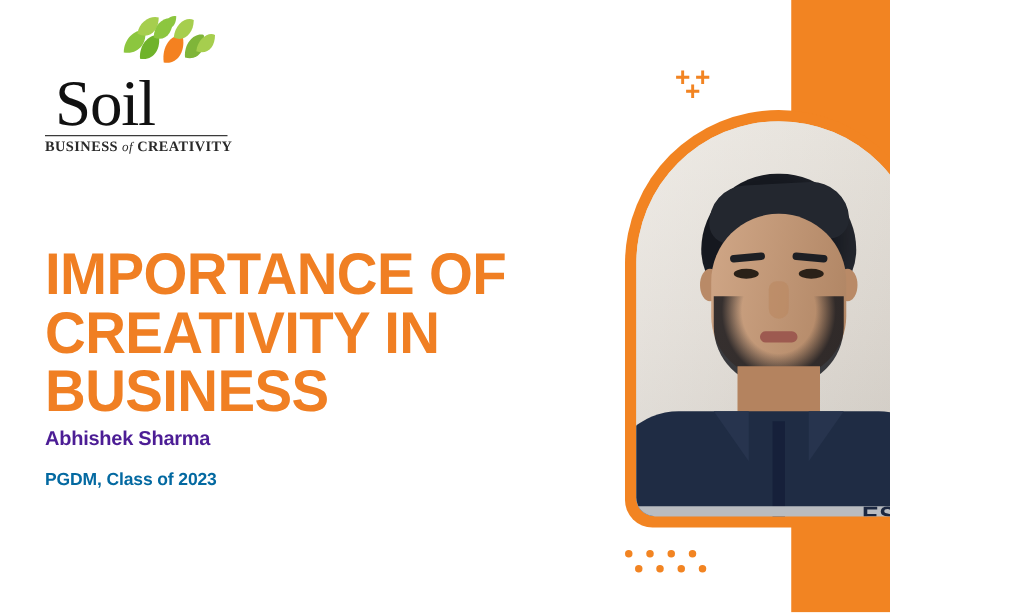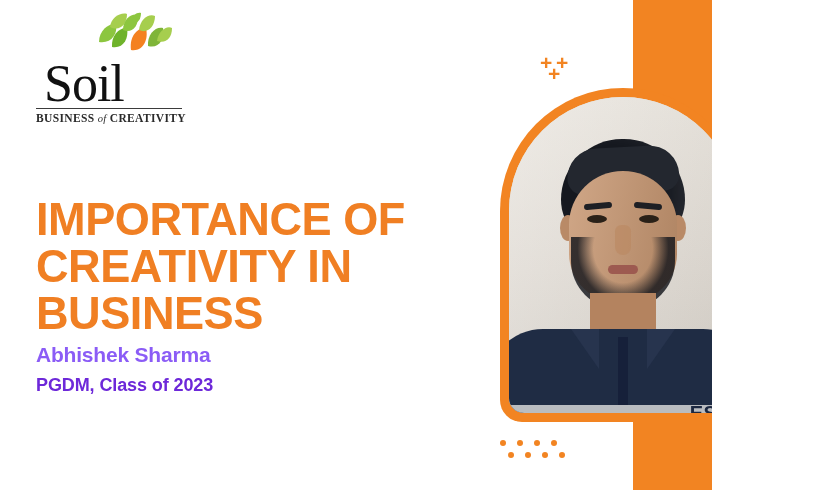--- a/index.html
+++ b/index.html
@@ -45,25 +45,25 @@
     font-weight:700;
     font-size:47px;line-height:47px;
     letter-spacing:-0.5px;
     transform:scaleX(.96);transform-origin:left top;
   }
   .headline .ln{display:block;white-space:nowrap;}
 
   
   .author{
     position:absolute;left:36px;top:343px;
-    font-size:21px;font-weight:700;color:#8b5cf6;letter-spacing:-.2px;
+    font-size:16px;font-weight:700;color:#4c1d95;letter-spacing:-.2px;
   }
   .credential{
     position:absolute;left:36px;top:375px;
-    font-size:18px;font-weight:700;color:#6d28d9;letter-spacing:-.1px;
+    font-size:14px;font-weight:700;color:#0369a1;letter-spacing:-.1px;
   }
 
   
   .portrait-frame{
     position:absolute;left:500px;top:88px;width:246px;height:334px;
     background:#F28422;
     border-radius:123px 123px 22px 22px;
     overflow:hidden;
   }
   .portrait-inner{

